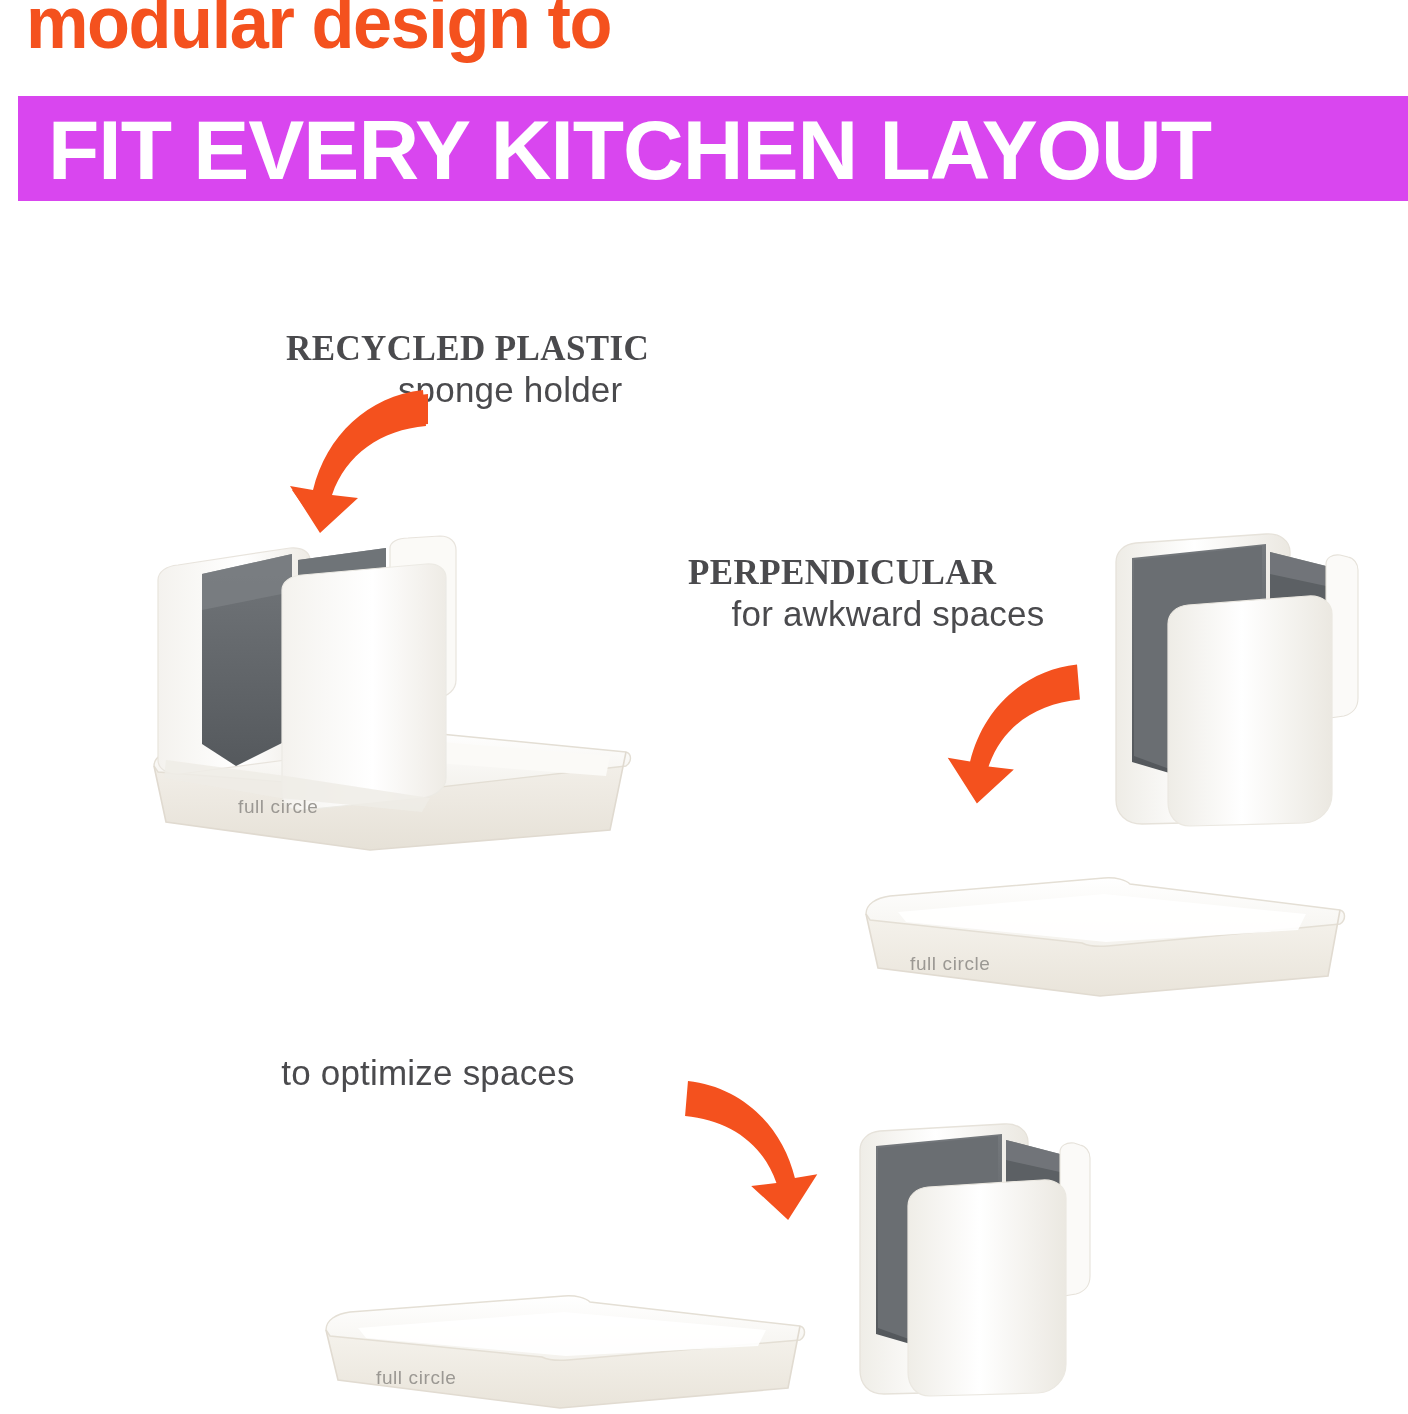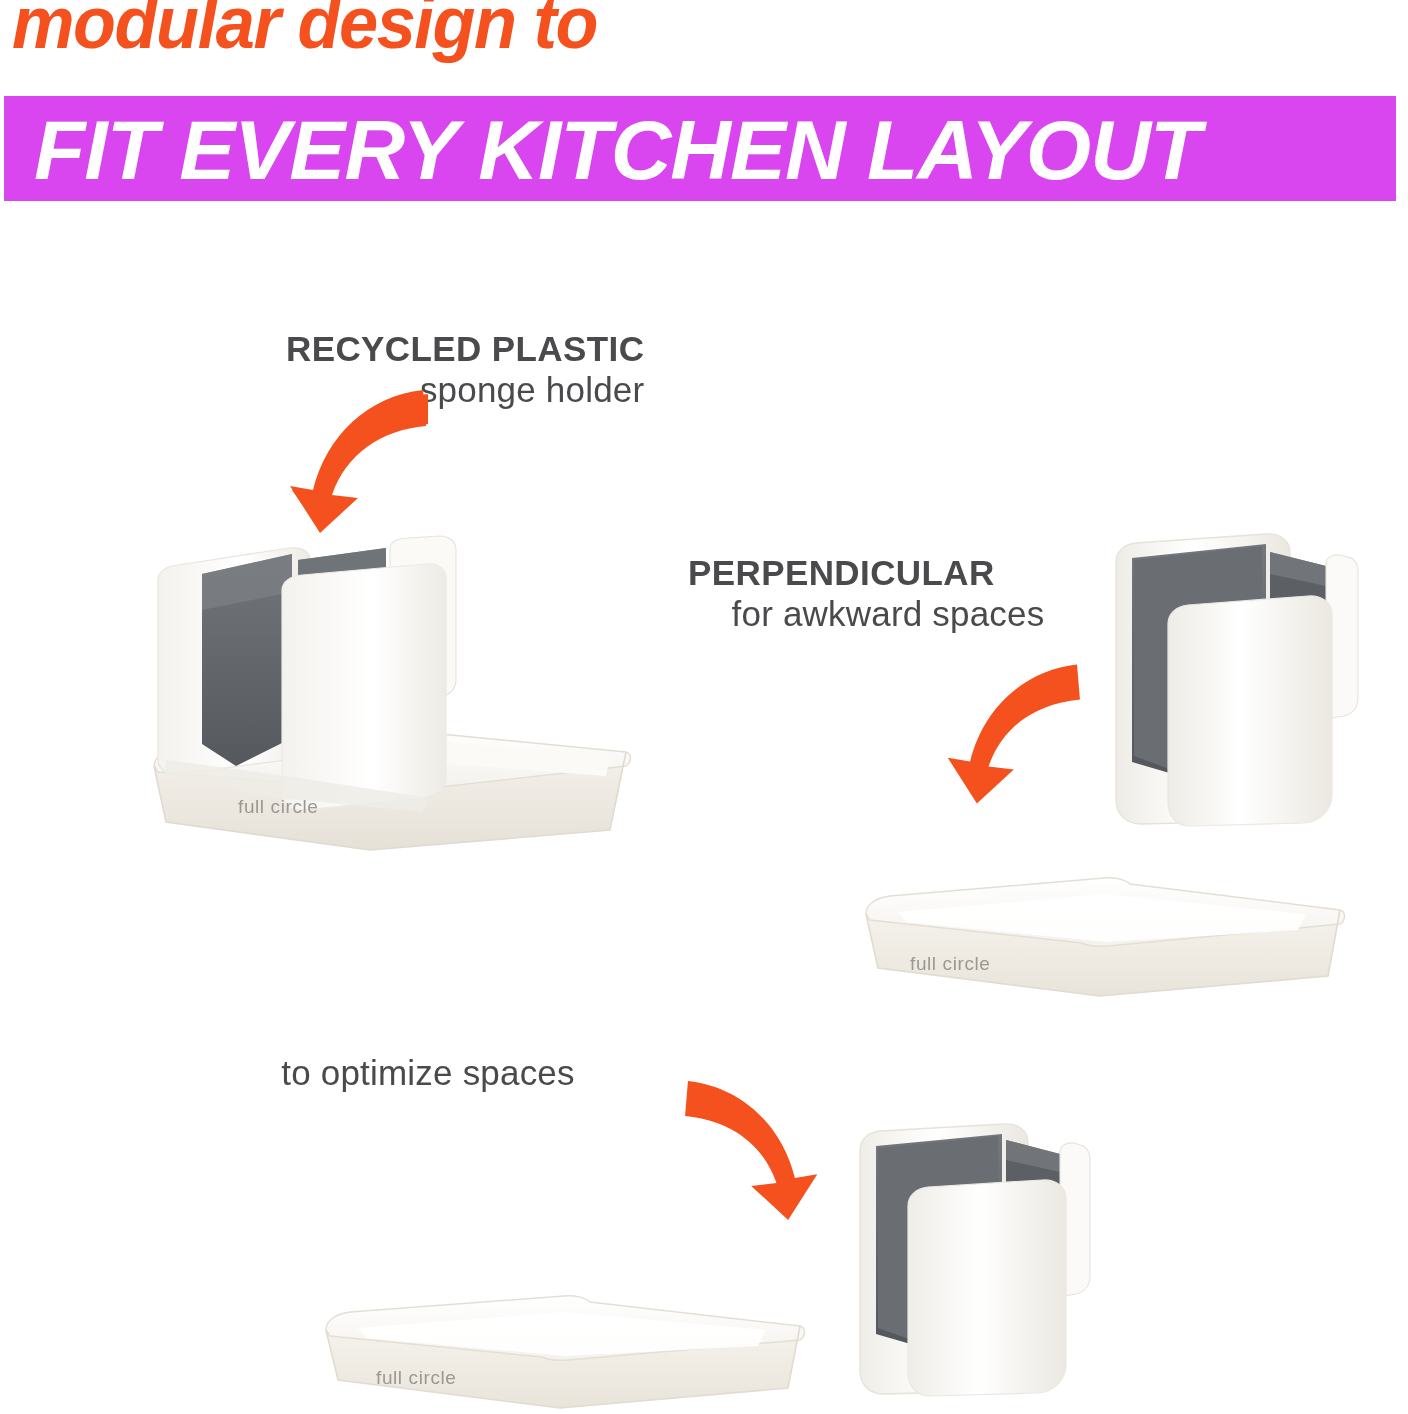--- a/index.html
+++ b/index.html
@@ -5,21 +5,21 @@
   html,body{margin:0;padding:0;}
   body{
     width:1408px;height:1414px;
     background:#ffffff;
     font-family:"Liberation Sans", sans-serif;
     overflow:hidden;
     position:relative;
   }
 
   
-  #header-block{position:absolute;left:4px;top:0;width:1334px;height:205px;font-style:italic;}
+  #header-block{position:absolute;left:18px;top:0;width:1334px;height:205px;}
 
   #eyebrow-heading{
     position:absolute;left:8px;top:-14px;
     font-size:74px;font-weight:bold;
     letter-spacing:-1.5px;
     color:#F4511E;
     white-space:nowrap;
     line-height:1.0;
     font-family:"Liberation Sans", sans-serif;
     transform:scaleX(0.95);transform-origin:left top;
@@ -37,30 +37,30 @@
     color:#ffffff;
     white-space:nowrap;
     line-height:1.1;
     transform:scaleX(1.0);transform-origin:left top;
   }
 
   
   .callout{position:absolute;}
   .callout-title{
     font-size:35px;font-weight:bold;color:#4A4A4D;
-    letter-spacing:0.4px;white-space:nowrap;line-height:1.18;
+    letter-spacing:0.4px;white-space:nowrap;line-height:1.18;font-family:Liberation Serif, serif;
   }
   .callout-sub{
     font-size:35px;font-weight:normal;color:#4A4A4D;
     letter-spacing:0.2px;white-space:nowrap;line-height:1.18;
   }
 
   #callout-1{left:286px;top:328px;text-align:left;}
   #callout-1 .callout-title{text-align:left;}
-  #callout-1 .callout-sub{text-align:right;margin-left:85px;}
+  #callout-1 .callout-sub{text-align:center;margin-left:85px;}
 
   #callout-2{left:688px;top:552px;}
   #callout-2 .callout-title{text-align:left;width:400px;}
   #callout-2 .callout-sub{text-align:center;width:400px;}
 
   #callout-3{left:228px;top:1052px;}
   #callout-3 .callout-title{text-align:center;width:400px;}
   #callout-3 .callout-sub{text-align:center;width:400px;}
 
   

